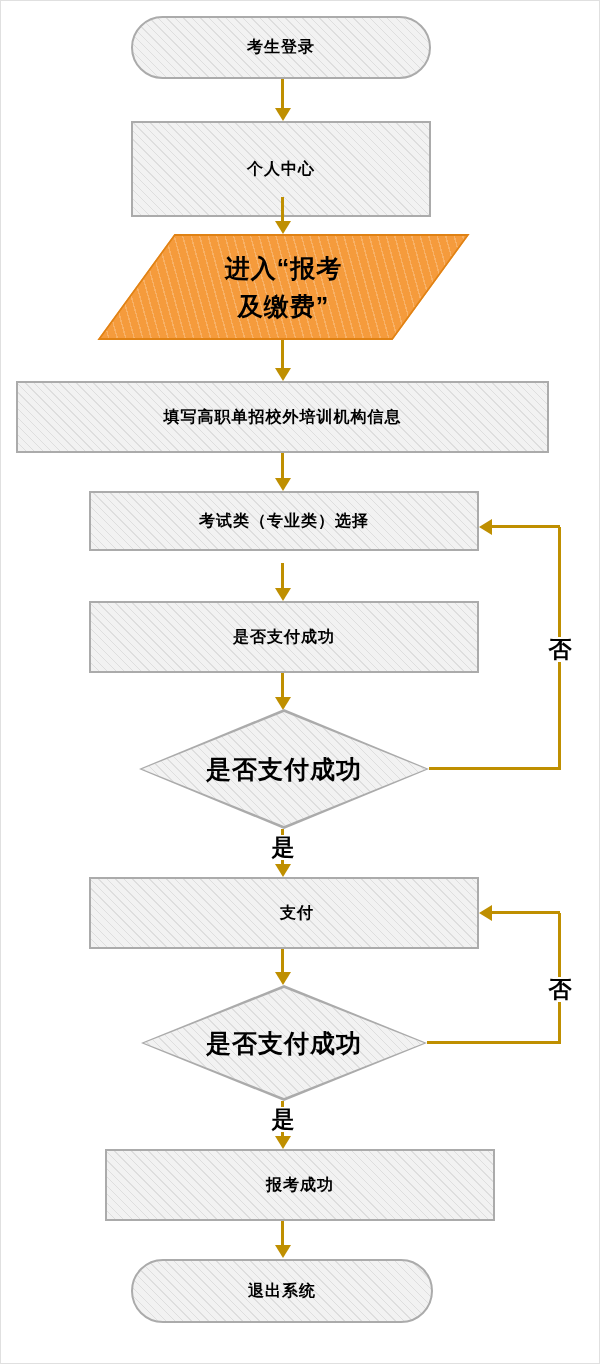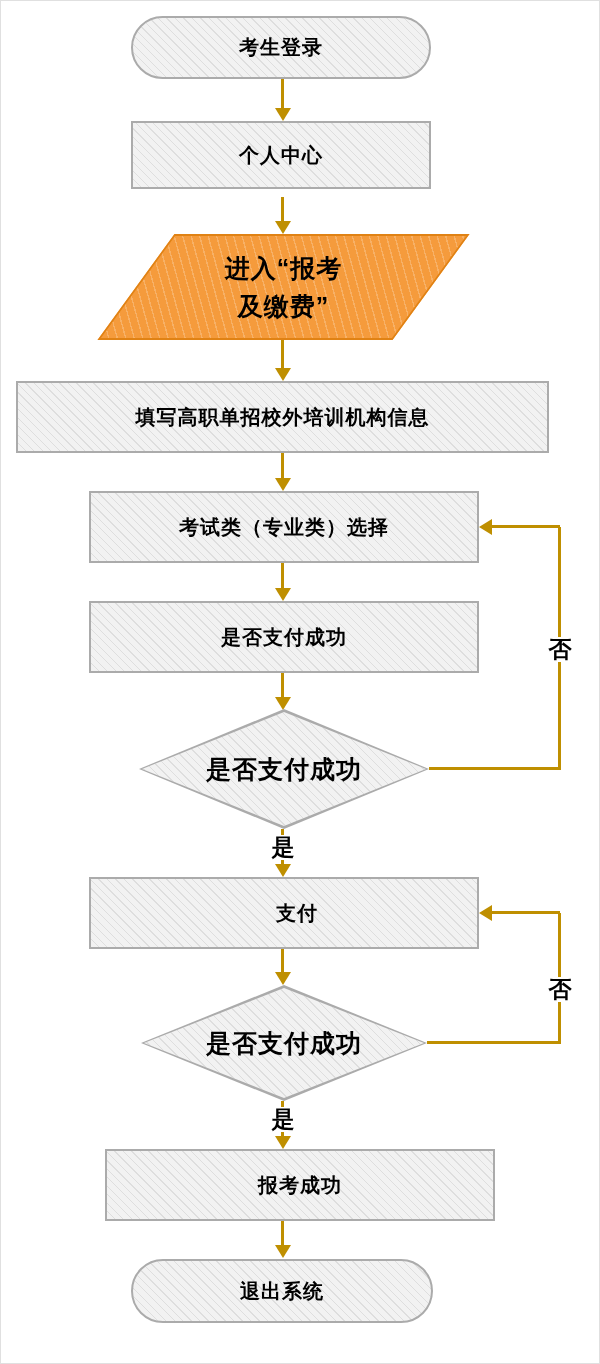--- a/index.html
+++ b/index.html
@@ -13,21 +13,21 @@
     font-family: "Liberation Sans", sans-serif;
     overflow: hidden;
   }
   .shape {
     position: absolute;
     display: flex;
     align-items: center;
     justify-content: center;
     text-align: center;
     font-weight: bold;
-    font-size: 20px;
+    font-size: 16px;
     color: #000000;
     box-sizing: border-box;
     letter-spacing: 1px;
   }
   .gray {
     background-color: #f2f2f2;
     background-image: repeating-linear-gradient(45deg,
       rgba(255,255,255,0) 0px, rgba(255,255,255,0) 5px,
       rgba(170,170,170,0.28) 5px, rgba(170,170,170,0.28) 6px);
     border: 2px solid #ababab;
@@ -107,21 +107,21 @@
 
 <div class="canvas">
 
   <div class="shape gray terminator" style="left:130px; top:15px; width:300px; height:63px;">
     <span>考生登录</span>
   </div>
 
   <div class="vline" style="left:280px; top:78px; height:30px;"></div>
   <div class="head-down" style="left:274px; top:107px;"></div>
 
-  <div class="shape gray" style="left:130px; top:120px; width:300px; height:68px;">
+  <div class="shape gray" style="left:130px; top:120px; width:300px; height:96px;">
     <span>个人中心</span>
   </div>
 
   <div class="vline" style="left:280px; top:196px; height:26px;"></div>
   <div class="head-down" style="left:274px; top:220px;"></div>
 
   <div class="para" style="left:135px; top:233px; width:295px; height:106px;">
     <span class="txt">进入“报考
 及缴费”</span>
   </div>
@@ -129,21 +129,21 @@
   <div class="vline" style="left:280px; top:339px; height:30px;"></div>
   <div class="head-down" style="left:274px; top:367px;"></div>
 
   <div class="shape gray" style="left:15px; top:380px; width:533px; height:72px;">
     <span>填写高职单招校外培训机构信息</span>
   </div>
 
   <div class="vline" style="left:280px; top:452px; height:27px;"></div>
   <div class="head-down" style="left:274px; top:477px;"></div>
 
-  <div class="shape gray" style="left:88px; top:490px; width:390px; height:72px;">
+  <div class="shape gray" style="left:88px; top:490px; width:390px; height:60px;">
     <span>考试类（专业类）选择</span>
   </div>
 
   <div class="vline" style="left:280px; top:562px; height:27px;"></div>
   <div class="head-down" style="left:274px; top:587px;"></div>
 
   <div class="shape gray" style="left:88px; top:600px; width:390px; height:72px;">
     <span>是否支付成功</span>
   </div>
 

